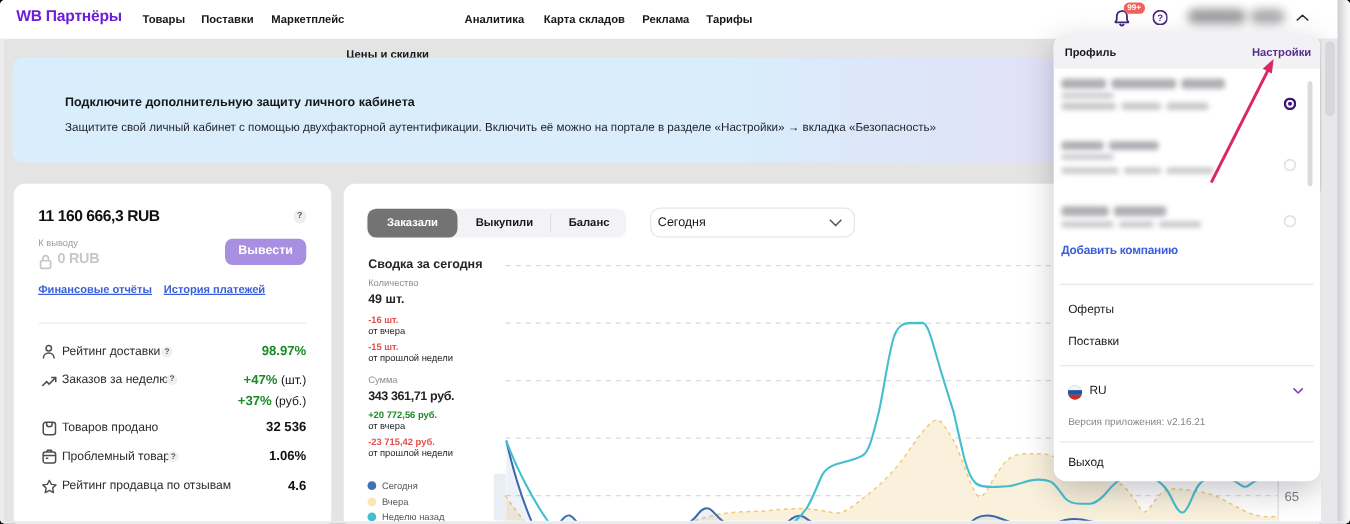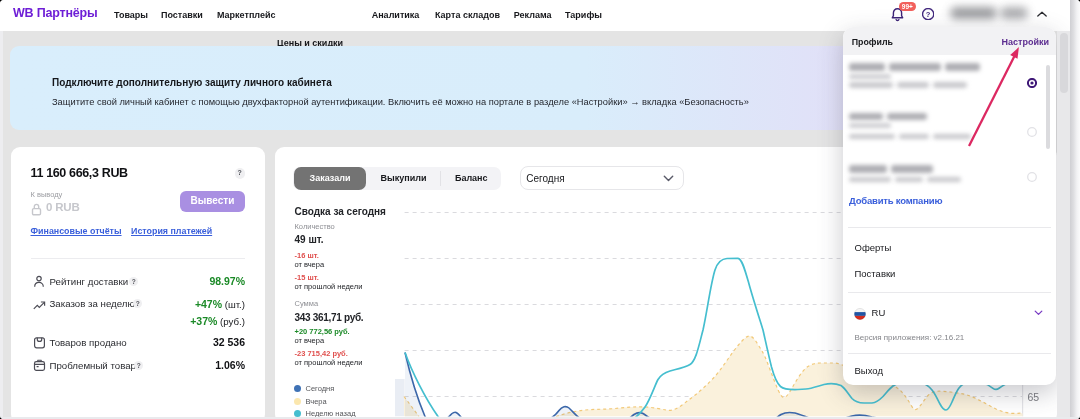--- a/index.html
+++ b/index.html
@@ -155,20 +155,27 @@
   <div class="srow" style="top:358.7px;">
     <svg class="ic" viewBox="0 0 13 13">
         <rect x="1.5" y="2.6" width="10" height="8.8" rx="1.8" fill="none" stroke="#4C4C55" stroke-width="1.2"></rect>
         <path d="M1.5 5.4 L11.5 5.4" fill="none" stroke="#4C4C55" stroke-width="1.2"></path>
         <path d="M4.4 2.6 L4.9 1.2 L8.1 1.2 L8.6 2.6" fill="none" stroke="#4C4C55" stroke-width="1.1"></path>
         <path d="M3.6 7.6 L5.6 7.6" stroke="#4C4C55" stroke-width="1.1"></path>
       </svg>
     <div class="lb">Проблемный товар</div>
     <div class="q" style="left:103.5px;">?</div>
     <div class="val">1.06%</div>
+  </div>
+  <div class="srow" style="top:382.4px;">
+    <svg class="ic" viewBox="0 0 13 13">
+        <path d="M6.5 1.2 L8.1 4.5 L11.8 4.9 L9.1 7.4 L9.8 11.1 L6.5 9.3 L3.2 11.1 L3.9 7.4 L1.2 4.9 L4.9 4.5 Z" fill="none" stroke="#4C4C55" stroke-width="1.1" stroke-linejoin="round"></path>
+      </svg>
+    <div class="lb">Рейтинг продавца по отзывам</div>
+    <div class="val">4.6</div>
   </div>
 
   <div class="card" id="card-mid"></div>
 
   <svg class="abs" style="left:0; top:0;" width="1080" height="419" viewBox="0 0 1080 419">
     <defs>
       <clipPath id="chartclip">
           <rect x="274.7" y="146.7" width="782" height="269.8"></rect>
         </clipPath>
     </defs>

